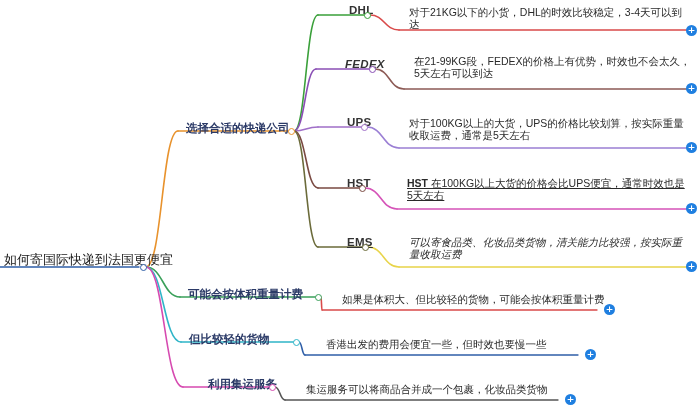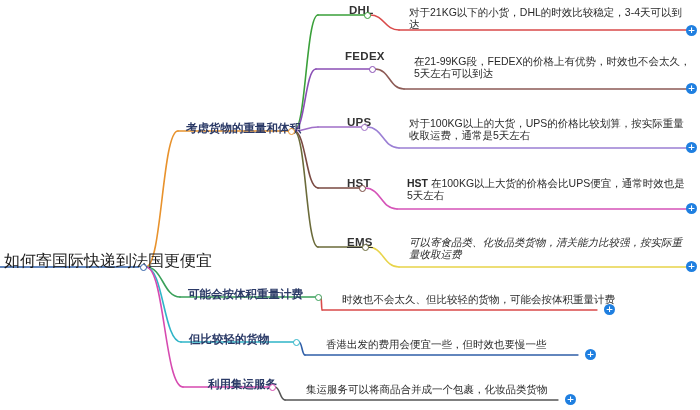--- a/index.html
+++ b/index.html
@@ -9,21 +9,21 @@
     font-family:"Liberation Sans","DejaVu Sans",sans-serif;
     overflow:hidden;
     position:relative;
   }
   #stage{position:absolute;left:0;top:0;width:700px;height:410px;}
   svg#wires{position:absolute;left:0;top:0;width:700px;height:410px;}
   .node{position:absolute;white-space:nowrap;}
 
   
   .root-label{
-    font-size:16px;color:#1a1a1a;letter-spacing:0px;
+    font-size:13px;color:#1a1a1a;letter-spacing:0px;
     padding:0 2px 2px 2px;
   }
 
   
   .l1-label{
     font-size:11.5px;font-weight:bold;color:#2b3a67;
     padding:0 3px 2px 3px;
   }
   
   .l2-label{
@@ -87,48 +87,48 @@
       <path d="M321 297 C321.5 297,321.5 310,322 310" stroke="#d94a4a" stroke-width="1.6" fill="none" stroke-linecap="round"></path>
       <path d="M322 310 L597 310" stroke="#d94a4a" stroke-width="1.3" fill="none" stroke-linecap="round"></path>
       <path d="M299 342 C302 342,302 355,305 355" stroke="#2f5fa8" stroke-width="1.6" fill="none" stroke-linecap="round"></path>
       <path d="M305 355 L578 355" stroke="#2f5fa8" stroke-width="1.3" fill="none" stroke-linecap="round"></path>
       <path d="M275 387 C280 387,280 400,285 400" stroke="#555555" stroke-width="1.6" fill="none" stroke-linecap="round"></path>
       <path d="M285 400 L558 400" stroke="#555555" stroke-width="1.3" fill="none" stroke-linecap="round"></path>
     </svg>
   <div id="nodes">
       <div class="node root-label" style="left: 2px; top: 251px;"><span>如何寄国际快递到法国更便宜</span></div>
       <div class="dot" style="left: 139.5px; top: 263.5px; border-color: rgb(47, 95, 168);"></div>
-      <div class="node l1-label" style="left: 183px; top: 121px;"><span>考虑货物的重量和体积</span></div>
+      <div class="node l1-label" style="left: 183px; top: 121px;"><span>选择合适的快递公司</span></div>
       <div class="dot" style="left: 287.5px; top: 127.5px; border-color: rgb(232, 146, 44);"></div>
       <div class="node l1-label" style="left: 185px; top: 287px;"><span>可能会按体积重量计费</span></div>
       <div class="dot" style="left: 314.5px; top: 293.5px; border-color: rgb(58, 160, 90);"></div>
       <div class="node l1-label" style="left: 186px; top: 332px;"><span>但比较轻的货物</span></div>
       <div class="dot" style="left: 292.5px; top: 338.5px; border-color: rgb(47, 181, 200);"></div>
       <div class="node l1-label" style="left: 205px; top: 377px;"><span>利用集运服务</span></div>
       <div class="dot" style="left: 268.5px; top: 383.5px; border-color: rgb(214, 74, 176);"></div>
       <div class="node l2-label" style="left: 334px; top: 4px;"><span>DHL</span></div>
       <div class="dot" style="left: 363.5px; top: 11.5px; border-color: rgb(58, 160, 58);"></div>
       <div class="node leaf-text" style="left: 405px; top: 6px; width: 288px;"><span>对于21KG以下的小货，DHL的时效比较稳定，3-4天可以到达</span></div>
       <div class="plus" style="left: 686px; top: 25px;">+</div>
-      <div class="node l2-label" style="left: 330px; top: 50px;"><span>FEDEX</span></div>
+      <div class="node l2-label" style="left: 330px; top: 58px; font-style: italic;"><span>FEDEX</span></div>
       <div class="dot" style="left: 368.5px; top: 65.5px; border-color: rgb(138, 79, 181);"></div>
       <div class="node leaf-text" style="left: 410px; top: 55px; width: 283px;"><span>在21-99KG段，FEDEX的价格上有优势，时效也不会太久，5天左右可以到达</span></div>
       <div class="plus" style="left: 686px; top: 83px;">+</div>
       <div class="node l2-label" style="left: 332px; top: 116px;"><span>UPS</span></div>
       <div class="dot" style="left: 360.5px; top: 123.5px; border-color: rgb(160, 111, 200);"></div>
       <div class="node leaf-text" style="left: 405px; top: 117px; width: 288px;"><span>对于100KG以上的大货，UPS的价格比较划算，按实际重量收取运费，通常是5天左右</span></div>
       <div class="plus" style="left: 686px; top: 142px;">+</div>
       <div class="node l2-label" style="left: 332px; top: 177px;"><span>HST</span></div>
       <div class="dot" style="left: 358.5px; top: 184.5px; border-color: rgb(122, 74, 66);"></div>
-      <div class="node leaf-text" style="left: 403px; top: 177px; width: 290px;"><b>HST</b><span> 在100KG以上大货的价格会比UPS便宜，通常时效也是5天左右</span></div>
+      <div class="node leaf-text" style="left: 403px; top: 177px; width: 290px; text-decoration: underline;"><b>HST</b><span> 在100KG以上大货的价格会比UPS便宜，通常时效也是5天左右</span></div>
       <div class="plus" style="left: 686px; top: 203px;">+</div>
       <div class="node l2-label" style="left: 332px; top: 236px; text-decoration: underline;"><span>EMS</span></div>
       <div class="dot" style="left: 361.5px; top: 243.5px; border-color: rgb(107, 107, 58);"></div>
       <div class="node leaf-text" style="left: 405px; top: 236px; width: 288px; font-style: italic;"><span>可以寄食品类、化妆品类货物，清关能力比较强，按实际重量收取运费</span></div>
       <div class="plus" style="left: 686px; top: 261px;">+</div>
-      <div class="node leaf-text" style="left: 338px; top: 293px; max-width: 320px;"><span>时效也不会太久、但比较轻的货物，可能会按体积重量计费</span></div>
+      <div class="node leaf-text" style="left: 338px; top: 293px; max-width: 320px;"><span>如果是体积大、但比较轻的货物，可能会按体积重量计费</span></div>
       <div class="plus" style="left: 604px; top: 304px;">+</div>
       <div class="node leaf-text" style="left: 322px; top: 338px; max-width: 320px;"><span>香港出发的费用会便宜一些，但时效也要慢一些</span></div>
       <div class="plus" style="left: 585px; top: 349px;">+</div>
       <div class="node leaf-text" style="left: 302px; top: 383px; max-width: 320px;"><span>集运服务可以将商品合并成一个包裹，化妆品类货物</span></div>
       <div class="plus" style="left: 565px; top: 394px;">+</div>
     </div>
 </div>
 
 </body></html>

